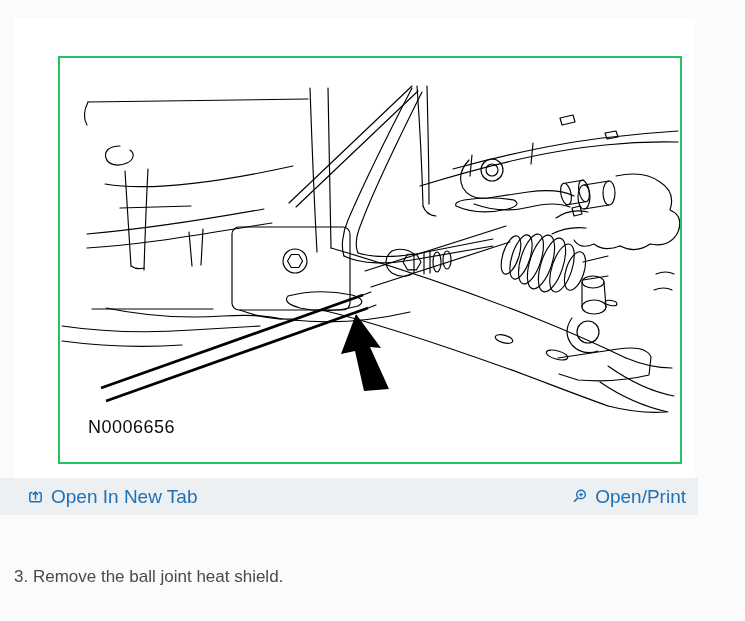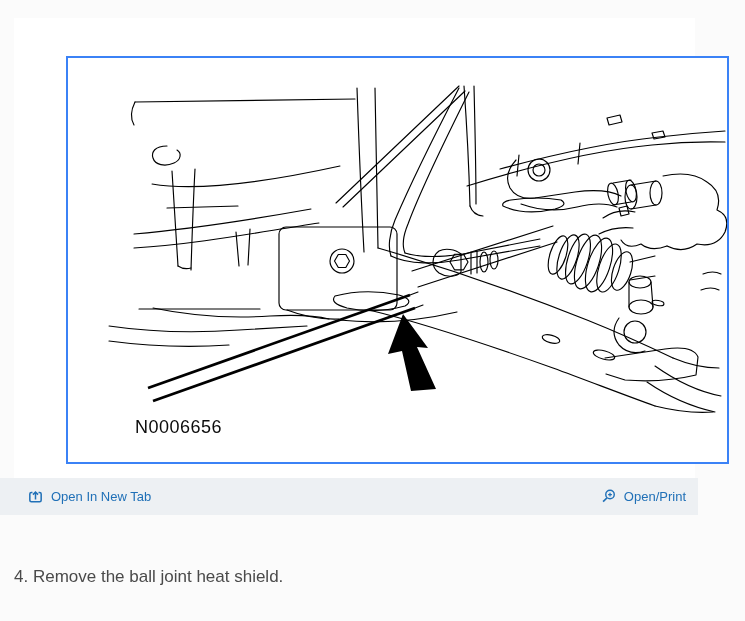--- a/index.html
+++ b/index.html
@@ -8,37 +8,37 @@
     background:#fbfbfb;
     font-family:"Liberation Sans",sans-serif;
     -webkit-font-smoothing:antialiased;
   }
   .viewport{position:relative;width:745px;height:621px;overflow:hidden;}
   .content-panel{
     position:absolute;left:14px;top:18px;width:681px;height:460px;
     background:#ffffff;
   }
   .figure-frame{
-    position:absolute;left:52px;top:38px;width:620px;height:404px;
-    border:2px solid #3b82f6;background:#fff;padding-left:39px;
+    position:absolute;left:44px;top:38px;width:620px;height:404px;
+    border:2px solid #22c55e;background:#fff;
   }
   .figure-frame svg{display:block;}
   .line{fill:none;stroke:#000;stroke-width:1.15;stroke-linecap:round;stroke-linejoin:round;}
   .thick{fill:none;stroke:#000;stroke-width:2.8;stroke-linecap:butt;}
   .fillblack{fill:#000;stroke:none;}
   .fig-label{font-family:"Liberation Sans",sans-serif;font-size:18px;letter-spacing:.5px;fill:#0c0c0c;}
   .figure-toolbar{
     position:absolute;left:0;top:478px;width:698px;height:37px;
     background:#edf0f3;
     display:flex;align-items:center;justify-content:space-between;
     box-sizing:border-box;padding:0 12px 0 27px;
   }
   .toolbar-link{
     display:flex;align-items:center;gap:7px;
-    color:#2070b7;font-size:13px;line-height:1;cursor:pointer;
+    color:#2070b7;font-size:19px;line-height:1;cursor:pointer;
     text-decoration:none;white-space:nowrap;
   }
   .toolbar-link svg{display:block;stroke:#2070b7;}
   .instruction{
     position:absolute;left:14px;top:567px;
     font-size:17px;color:#4a4a4a;
   }
 </style>
 </head>
 <body>
@@ -203,15 +203,15 @@
         <svg width="17" height="17" viewBox="0 0 18 18" fill="none">
           <circle cx="10.6" cy="6.9" r="4.5" stroke-width="1.5"></circle>
           <path d="M10.6,4.9 V8.9 M8.6,6.9 H12.6" stroke-width="1.3"></path>
           <path d="M7.2,10.6 L3.3,14.5" stroke-width="1.8"></path>
         </svg>
       </span>
       <span>Open/Print</span>
     </a>
   </div>
 
-  <div class="instruction">4. Remove the ball joint heat shield.</div>
+  <div class="instruction">3. Remove the ball joint heat shield.</div>
 
 </div>
 
 </body></html>

